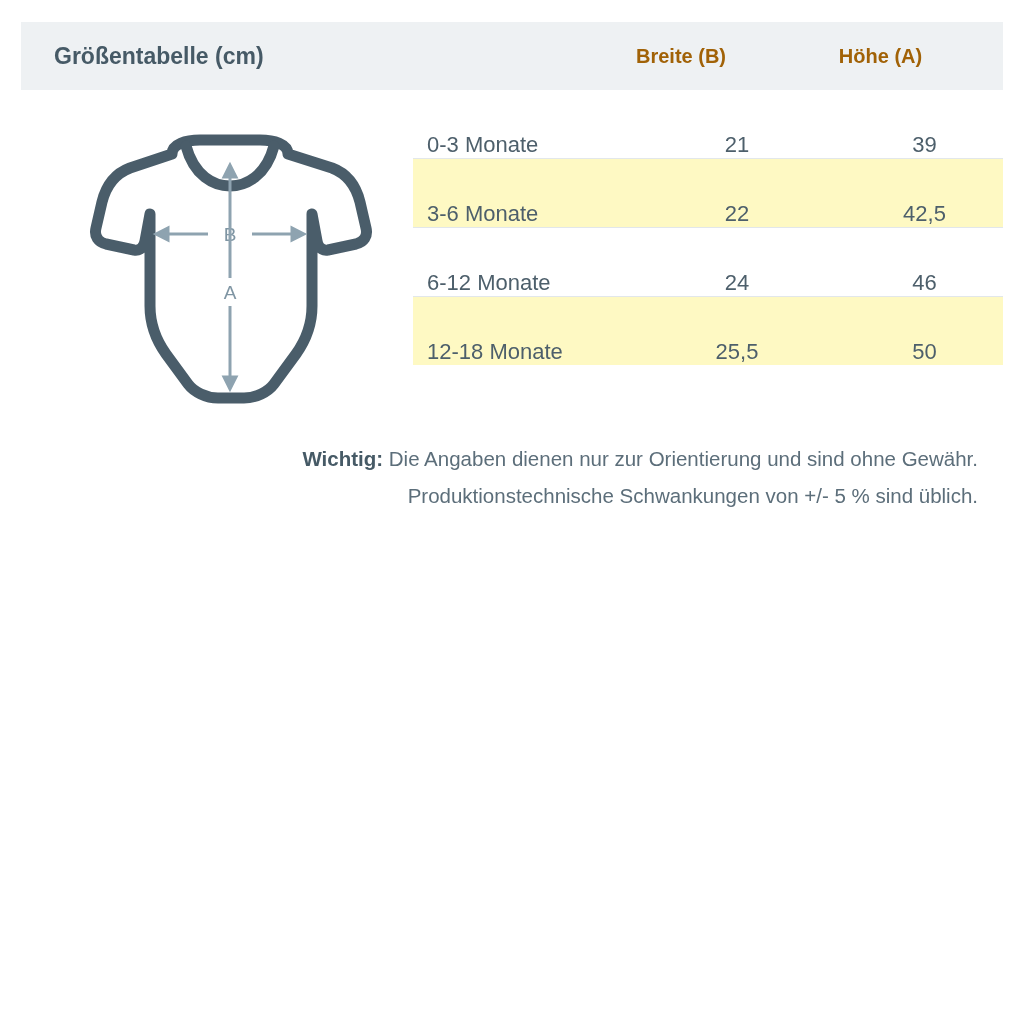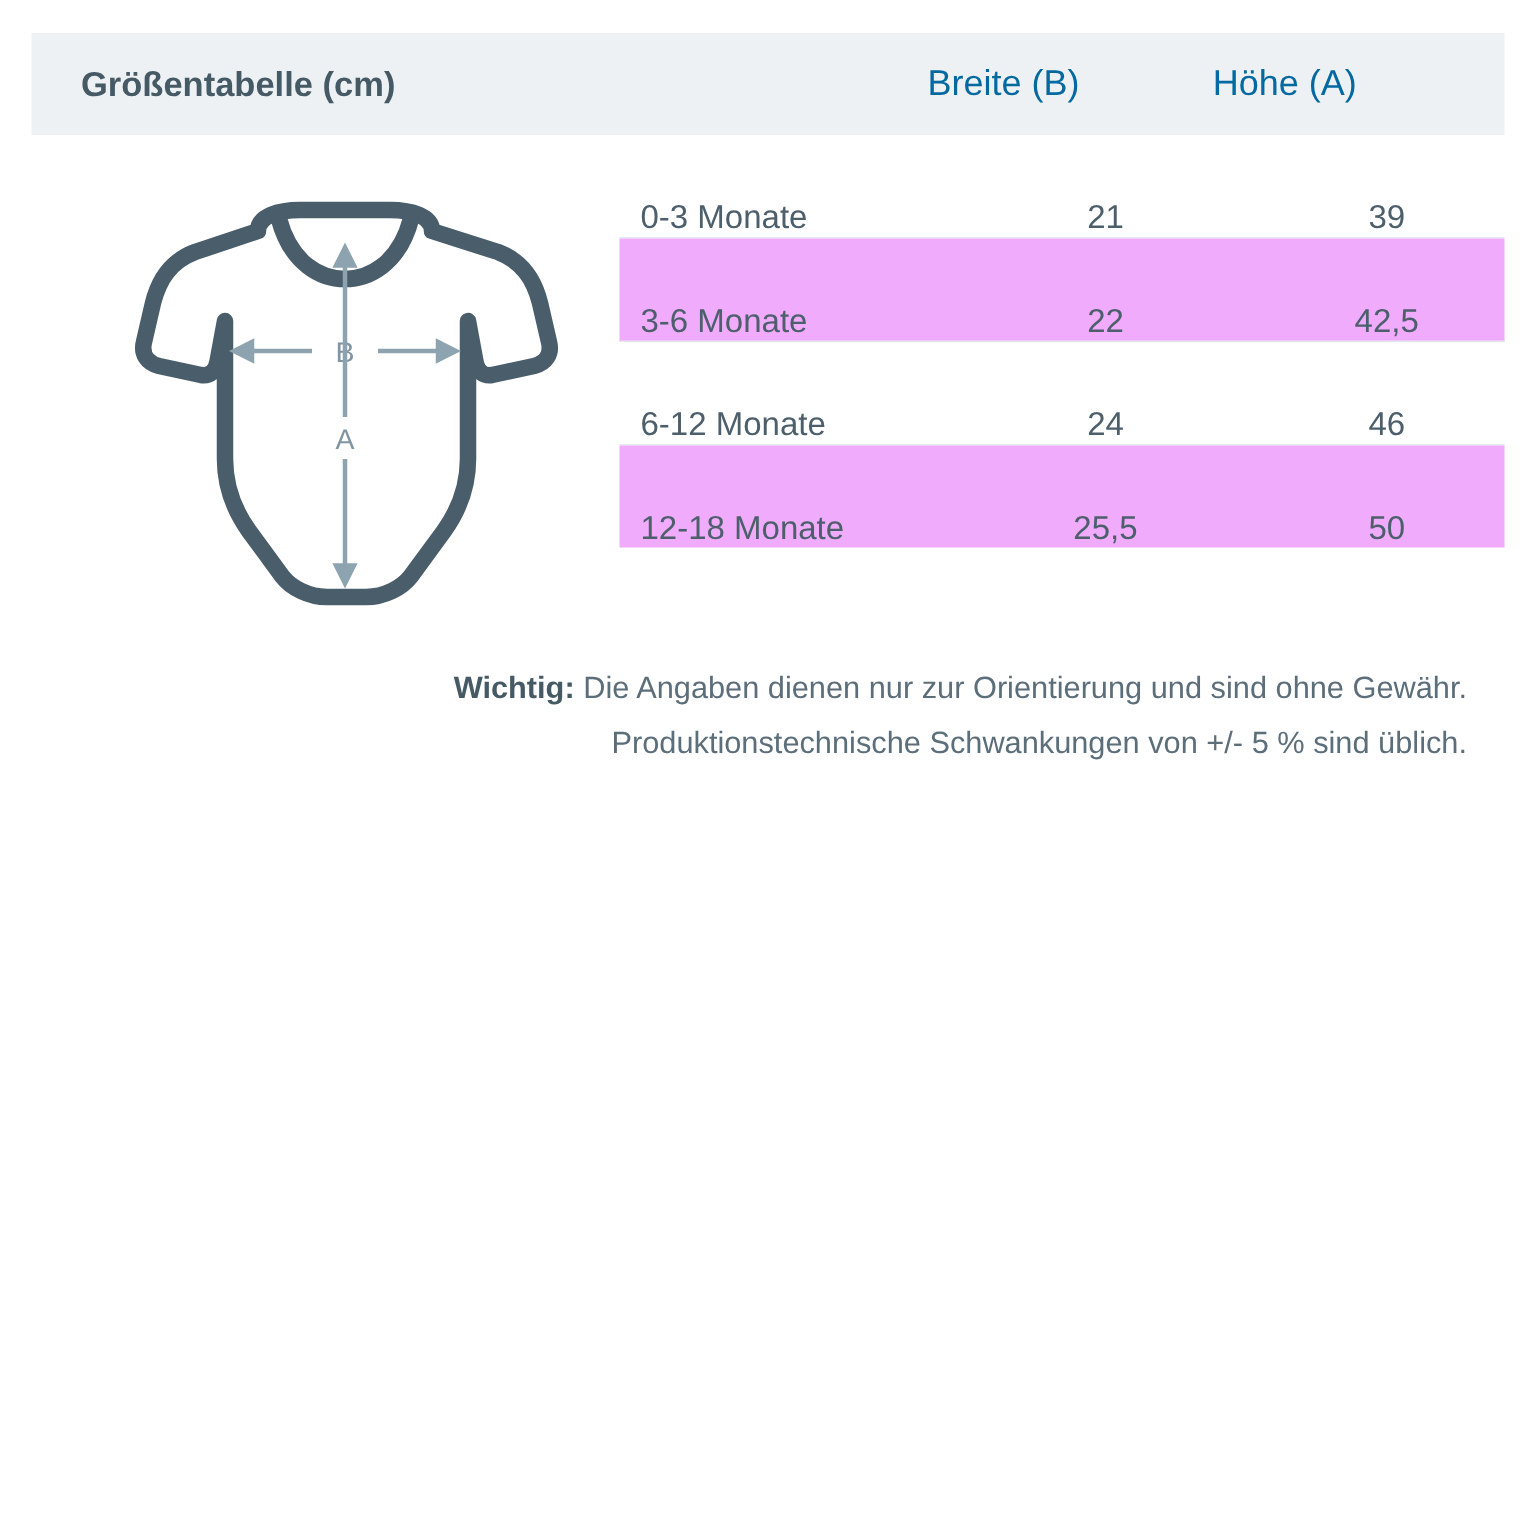--- a/index.html
+++ b/index.html
@@ -24,52 +24,53 @@
   
   .header {
     position: absolute;
     left: 21px;
     top: 22px;
     width: 982px;
     height: 68px;
     background: #eef1f3;
     display: flex;
     align-items: center;
+    gap: 12px;
   }
   .header-title {
     font-size: 23px;
     font-weight: bold;
     color: #465a66;
     padding-left: 33px;
     flex: 0 0 520px;
   }
   .header-col {
-    font-size: 24px;
-    font-weight: normal;
-    color: #0369a1;
+    font-size: 20px;
+    font-weight: bold;
+    color: #a16207;
     text-align: center;
   }
   .col-b { flex: 0 0 190px; }
   .col-a { flex: 0 0 185px; }
 
   
   .table {
     position: absolute;
     left: 413px;
     top: 90px;
     width: 590px;
   }
   .row {
     display: flex;
     align-items: flex-end;
     height: 68px;
     border-bottom: 1px solid #e2e7ea;
   }
   .row.alt {
-    background: #f0abfc;
+    background: #fef9c3;
   }
   .row:last-child { border-bottom: none; }
   .cell-label {
     flex: 0 0 215px;
     font-size: 22px;
     color: #4d5f6b;
     padding-left: 14px;
   }
   .cell-num {
     font-size: 22px;

